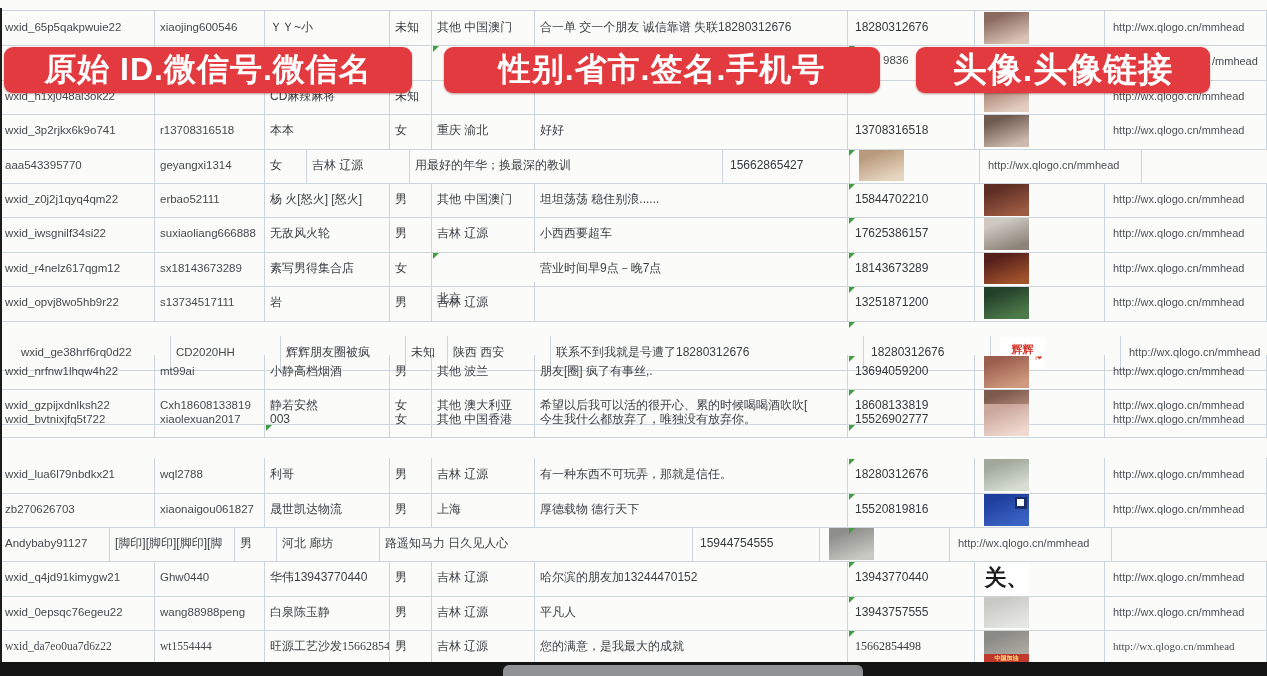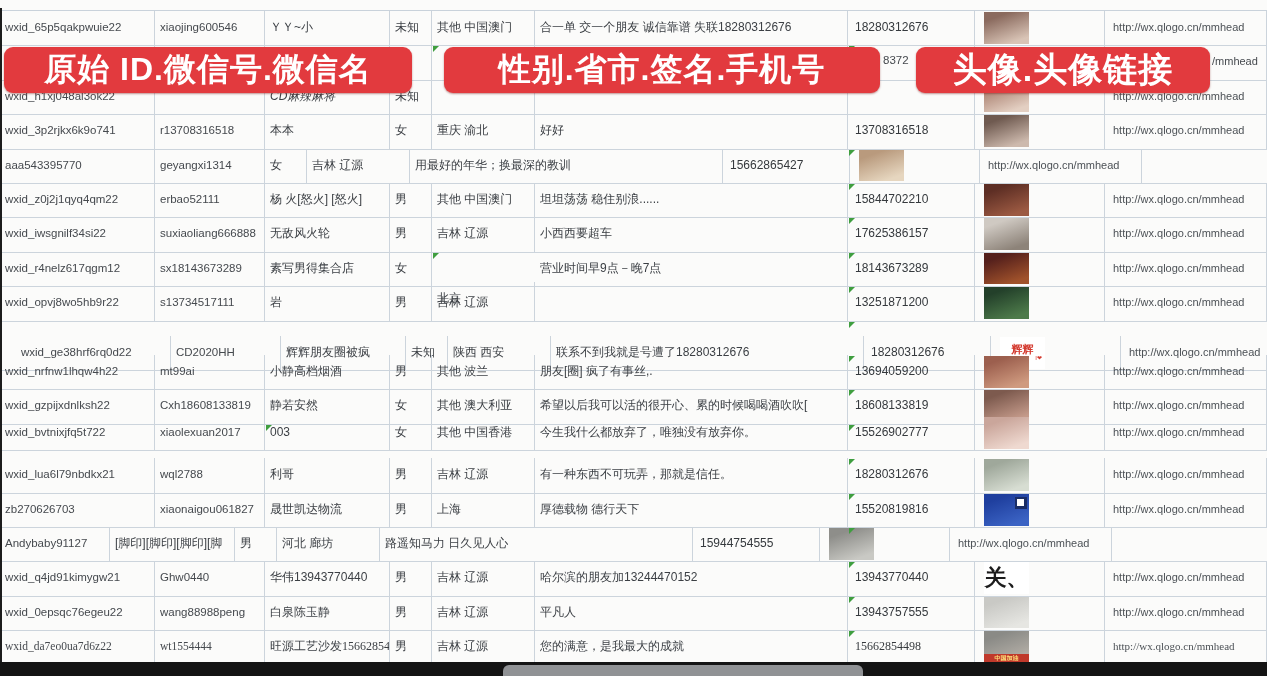--- a/index.html
+++ b/index.html
@@ -77,21 +77,21 @@
         <div class="cell" style="width: 42px;"></div>
         <div class="cell" style="width: 103px;"></div>
         <div class="cell" style="width: 313px;"></div>
         <div class="cell phone-cell" style="width: 127px;"></div>
         <div class="cell" style="width: 130px;"></div>
         <div class="cell link-cell" style="width: 162px;"></div>
       </div>
       <div class="row" style="top: 68.8px;">
         <div class="cell latin" style="width: 155px;">wxid_h1xj048al3ok22</div>
         <div class="cell latin" style="width: 110px;"></div>
-        <div class="cell" style="width: 125px; font-style: italic;">CD麻辣麻将</div>
+        <div class="cell" style="width: 125px;">CD麻辣麻将</div>
         <div class="cell" style="width: 42px;">未知</div>
         <div class="cell" style="width: 103px;"></div>
         <div class="cell" style="width: 313px;"></div>
         <div class="cell phone-cell" style="width: 127px;"></div>
         <div class="cell" style="width: 130px;">
           <div class="avatar" style="background: linear-gradient(160deg, rgb(169, 127, 111) 20%, rgb(227, 207, 194) 85%);"></div>
         </div>
         <div class="cell link-cell" style="width: 162px;">http://wx.qlogo.cn/mmhead</div>
       </div>
       <div class="row" style="top: 103.2px;">
@@ -206,21 +206,21 @@
         <div class="cell" style="width: 125px;">静若安然</div>
         <div class="cell" style="width: 42px;">女</div>
         <div class="cell" style="width: 103px;">其他 澳大利亚</div>
         <div class="cell" style="width: 313px;">希望以后我可以活的很开心、累的时候喝喝酒吹吹[</div>
         <div class="cell phone-cell" style="width: 127px;">18608133819</div>
         <div class="cell" style="width: 130px;">
           <div class="avatar" style="background: linear-gradient(160deg, rgb(125, 90, 78) 20%, rgb(196, 154, 138) 85%);"></div>
         </div>
         <div class="cell link-cell" style="width: 162px;">http://wx.qlogo.cn/mmhead</div>
       </div>
-      <div class="row" style="top: 405px; justify-content: space-between;">
+      <div class="row" style="top: 392px; justify-content: space-between;">
         <div class="cell latin" style="width: 155px;">wxid_bvtnixjfq5t722</div>
         <div class="cell latin" style="width: 110px;">xiaolexuan2017</div>
         <div class="cell" style="width: 125px;">003</div>
         <div class="cell" style="width: 42px;">女</div>
         <div class="cell" style="width: 103px;">其他 中国香港</div>
         <div class="cell" style="width: 313px;">今生我什么都放弃了，唯独没有放弃你。</div>
         <div class="cell phone-cell" style="width: 127px;">15526902777</div>
         <div class="cell" style="width: 130px;">
           <div class="avatar" style="background: linear-gradient(160deg, rgb(202, 166, 155) 20%, rgb(239, 217, 208) 85%);"></div>
         </div>
@@ -323,21 +323,21 @@
       <div class="gmark" style="left: 849px; top: 482.6px;"></div>
       <div class="gmark" style="left: 849px; top: 517px;"></div>
       <div class="gmark" style="left: 849px; top: 551.4px;"></div>
       <div class="gmark" style="left: 849px; top: 585.8px;"></div>
       <div class="gmark" style="left: 849px; top: 620.2px;"></div>
       <div class="gmark" style="left: 433px; top: 35.4px;"></div>
       <div class="gmark" style="left: 433px; top: 241.8px;"></div>
       <div class="gmark" style="left: 266px; top: 413.8px;"></div>
     </div>
 
-  <span class="frag" id="frag-phone">8372</span>
+  <span class="frag" id="frag-phone">9836</span>
   <span class="frag" id="frag-link">/mmhead</span>
 
   <div class="banner" id="banner1">原始 ID.微信号.微信名</div>
   <div class="banner" id="banner2">性别.省市.签名.手机号</div>
   <div class="banner" id="banner3">头像.头像链接</div>
 
   <div id="left-strip"></div>
   <div id="bottom-bar"></div>
   <div id="bottom-grip"></div>
 </div>

